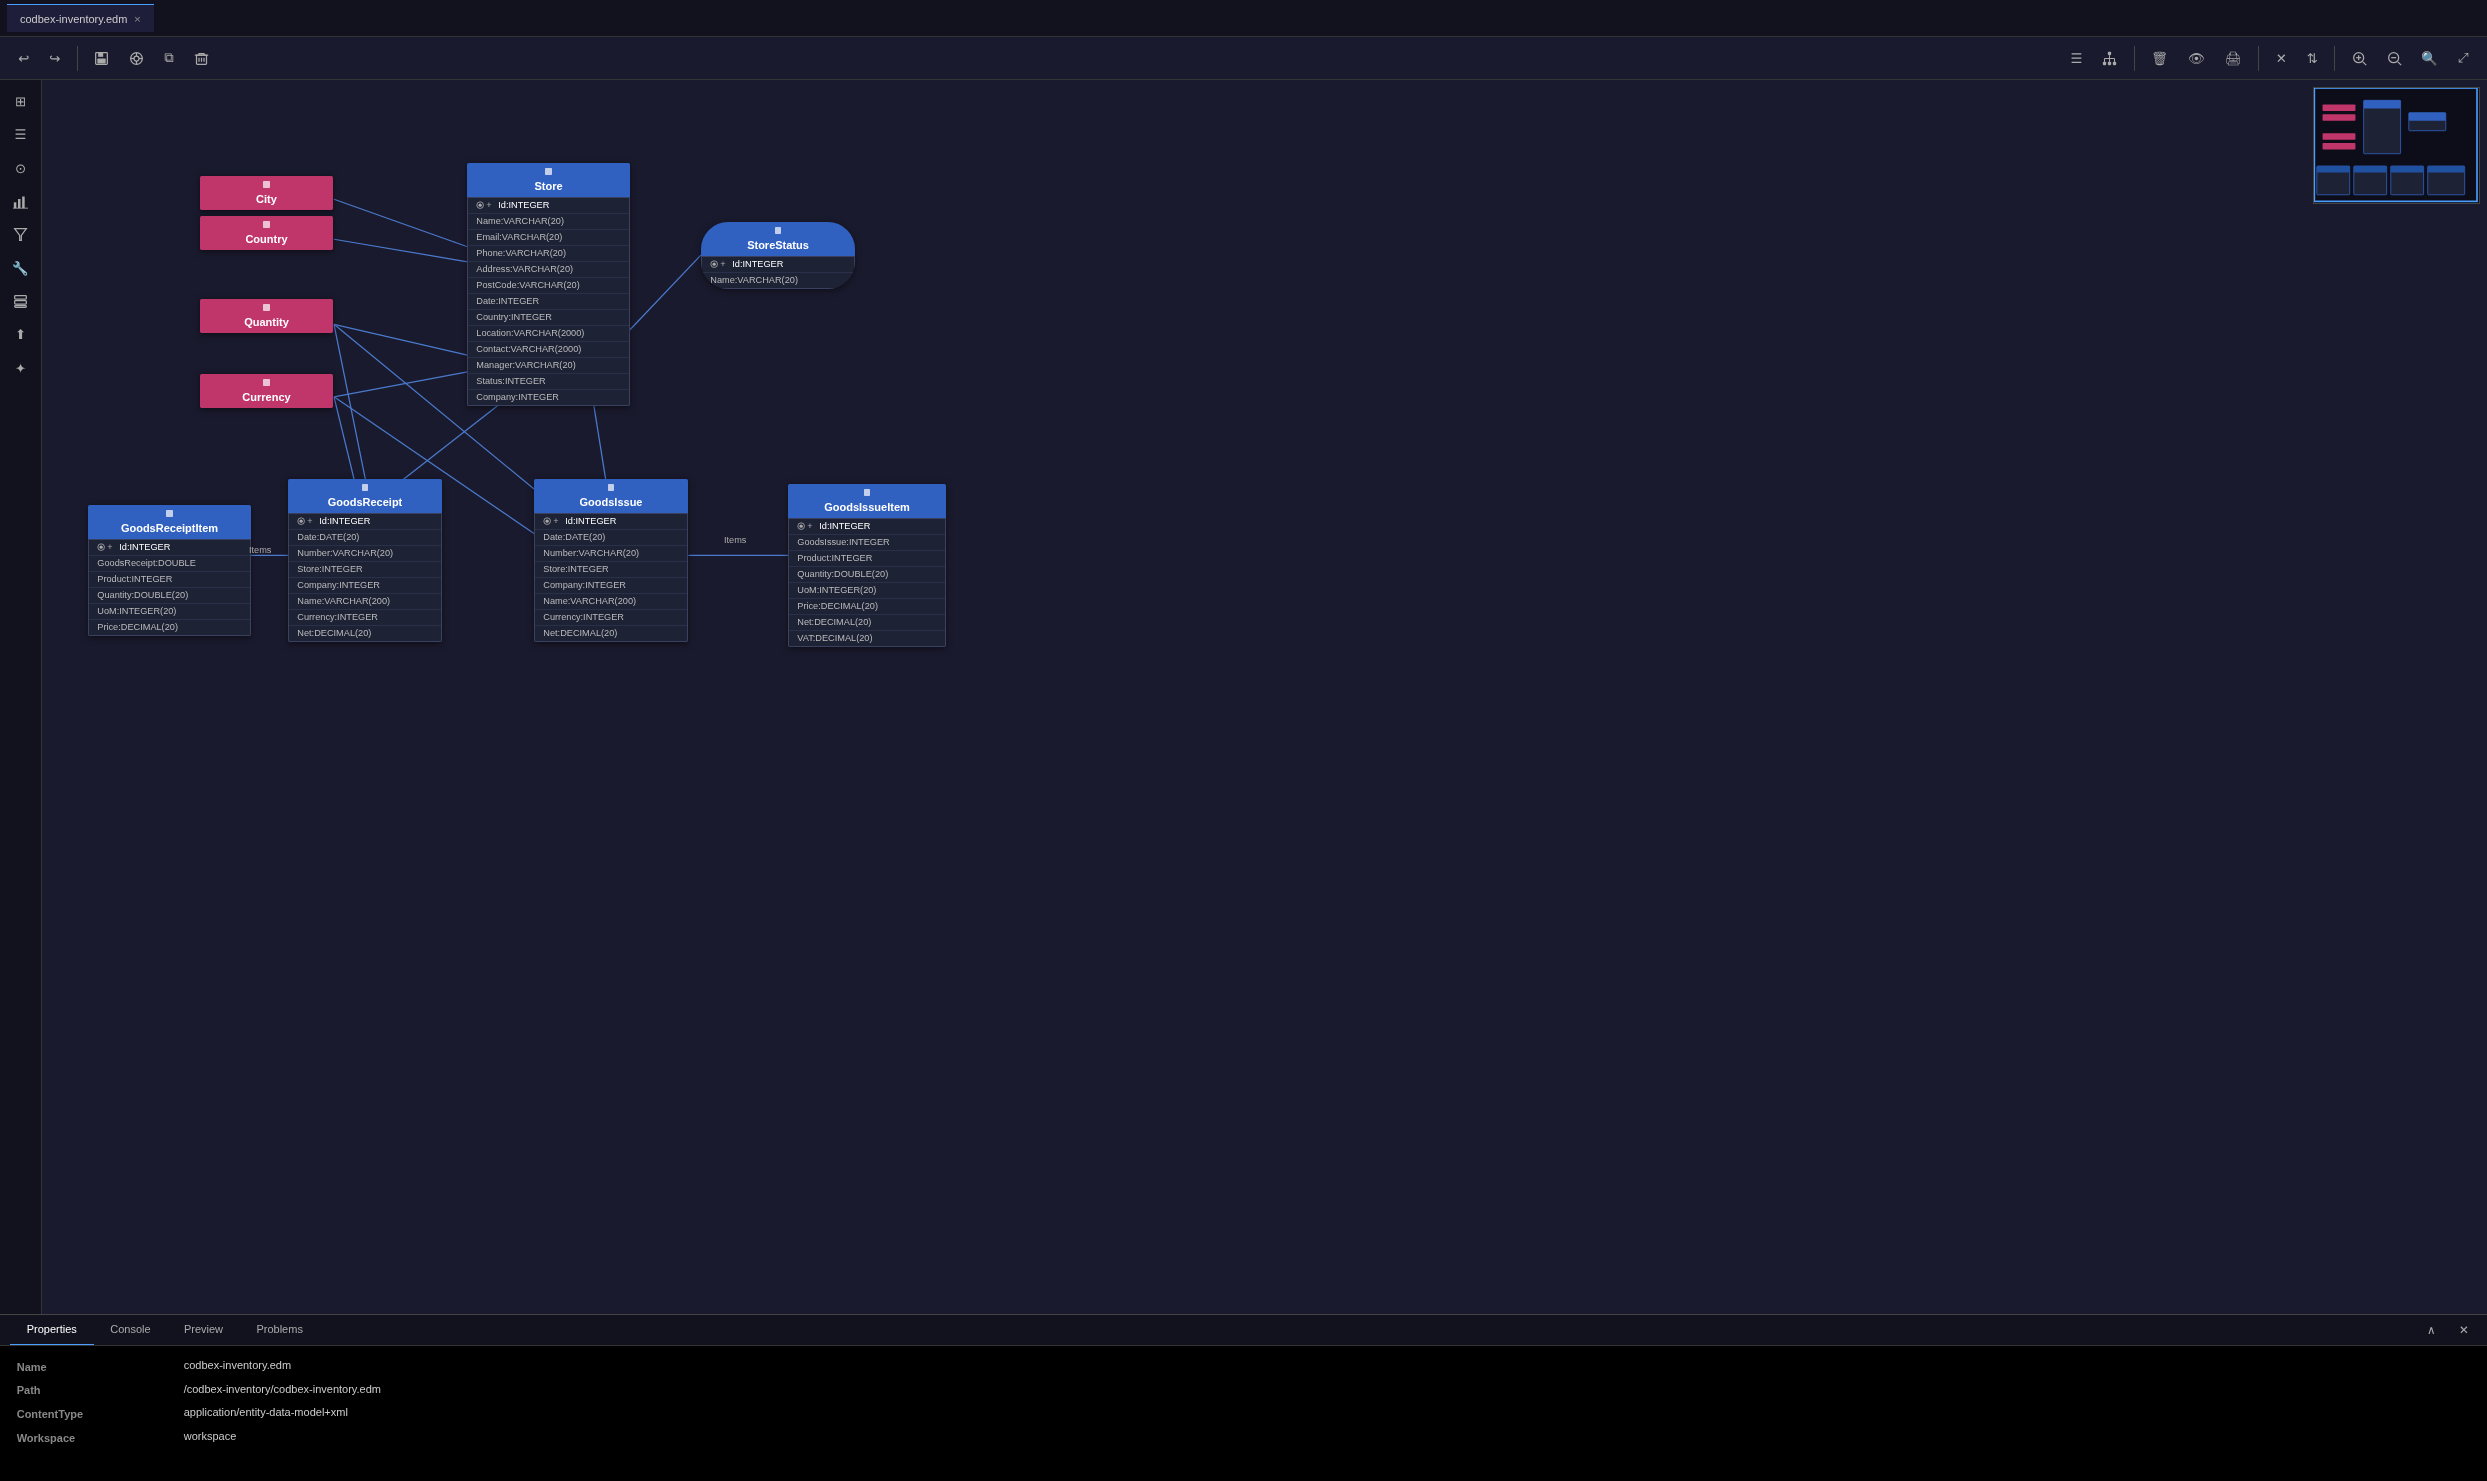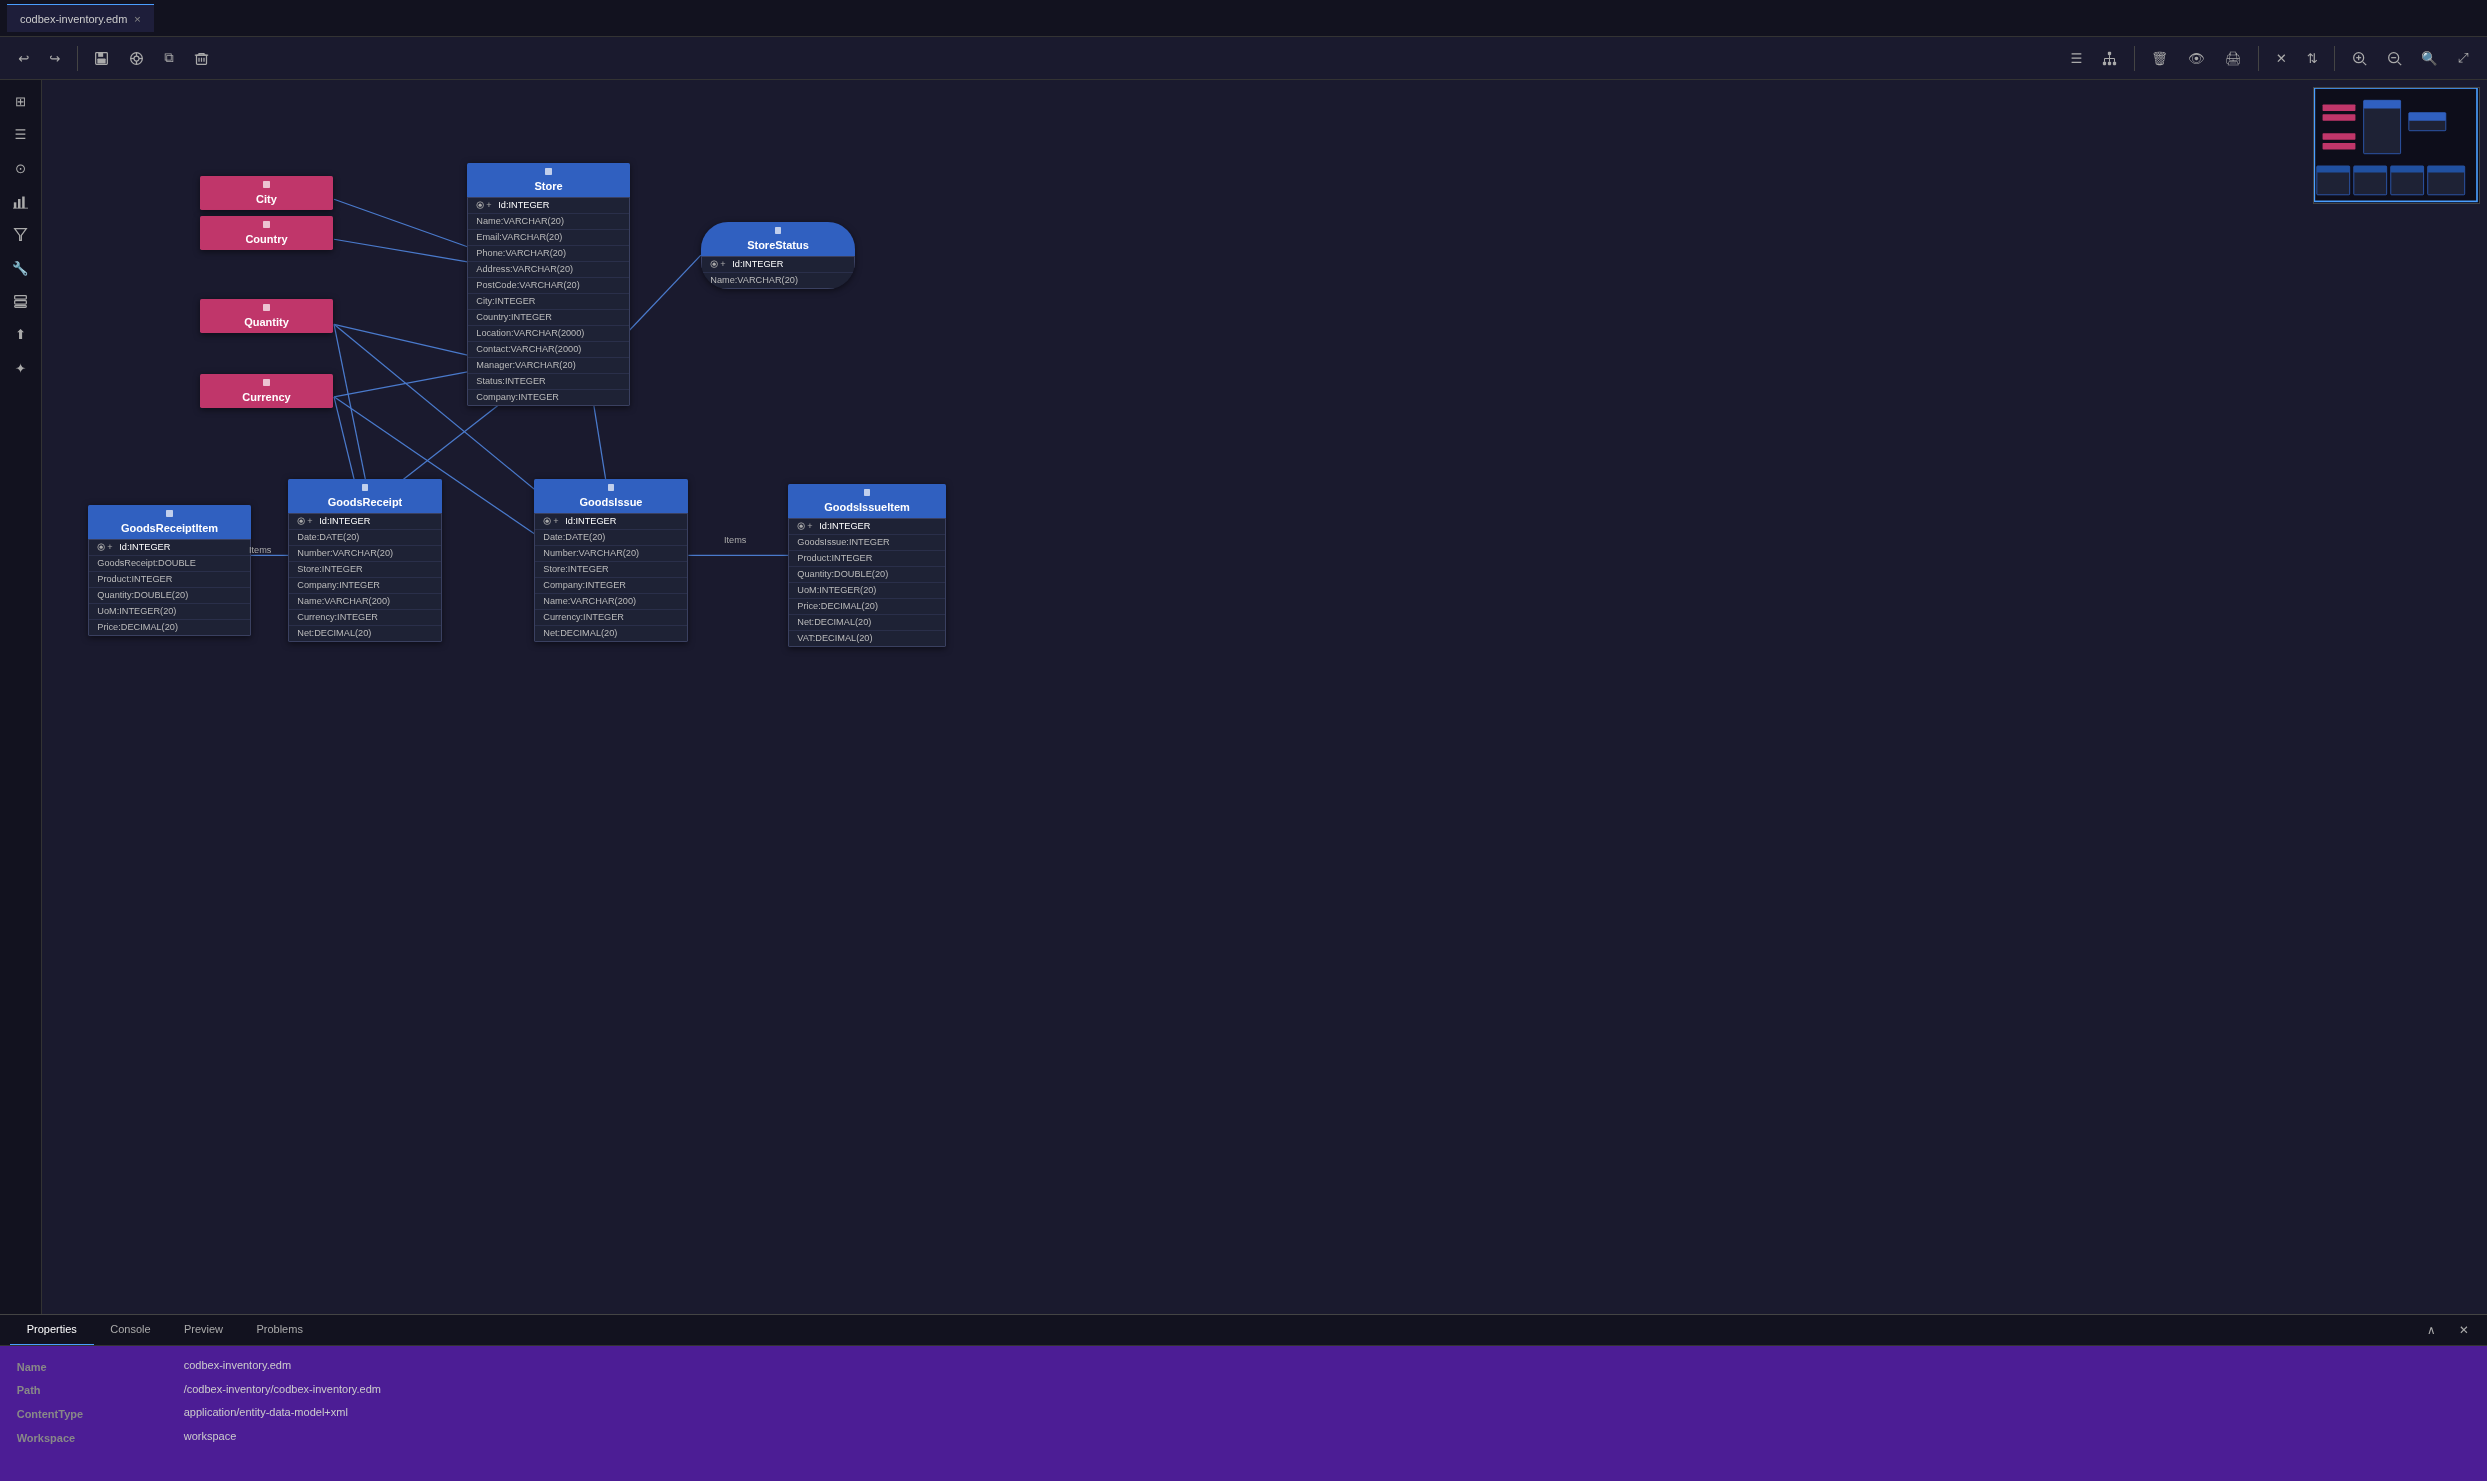--- a/index.html
+++ b/index.html
@@ -183,21 +183,21 @@
       top: 0;
       left: 0;
       width: 100%;
       height: 100%;
       pointer-events: none;
     }
 
     
     .bottom-panel {
       height: 167px;
-      background: #4c1d95;
+      background: #000000;
       border-top: 0.8px solid #444;
     }
     .bottom-tabs {
       display: flex;
       background: #12121f;
       border-bottom: 0.8px solid #333;
       padding: 0 10px;
     }
     .bottom-tab {
       padding: 8.3px 16.7px;
@@ -431,21 +431,21 @@
               </svg>
             <span style="color:#aaa;font-size:9.2px;">+</span>
           </span>
           Id:INTEGER
         </div>
         <div class="entity-row">Name:VARCHAR(20)</div>
         <div class="entity-row">Email:VARCHAR(20)</div>
         <div class="entity-row">Phone:VARCHAR(20)</div>
         <div class="entity-row">Address:VARCHAR(20)</div>
         <div class="entity-row">PostCode:VARCHAR(20)</div>
-        <div class="entity-row">City:INTEGER</div>
+        <div class="entity-row">Date:INTEGER</div>
         <div class="entity-row">Country:INTEGER</div>
         <div class="entity-row">Location:VARCHAR(2000)</div>
         <div class="entity-row">Contact:VARCHAR(2000)</div>
         <div class="entity-row">Manager:VARCHAR(20)</div>
         <div class="entity-row">Status:INTEGER</div>
         <div class="entity-row">Company:INTEGER</div>
       </div>
     </div>
 
     <div class="entity-table" style="left:659px;top:142px;width:154px;border-radius:27px;">

